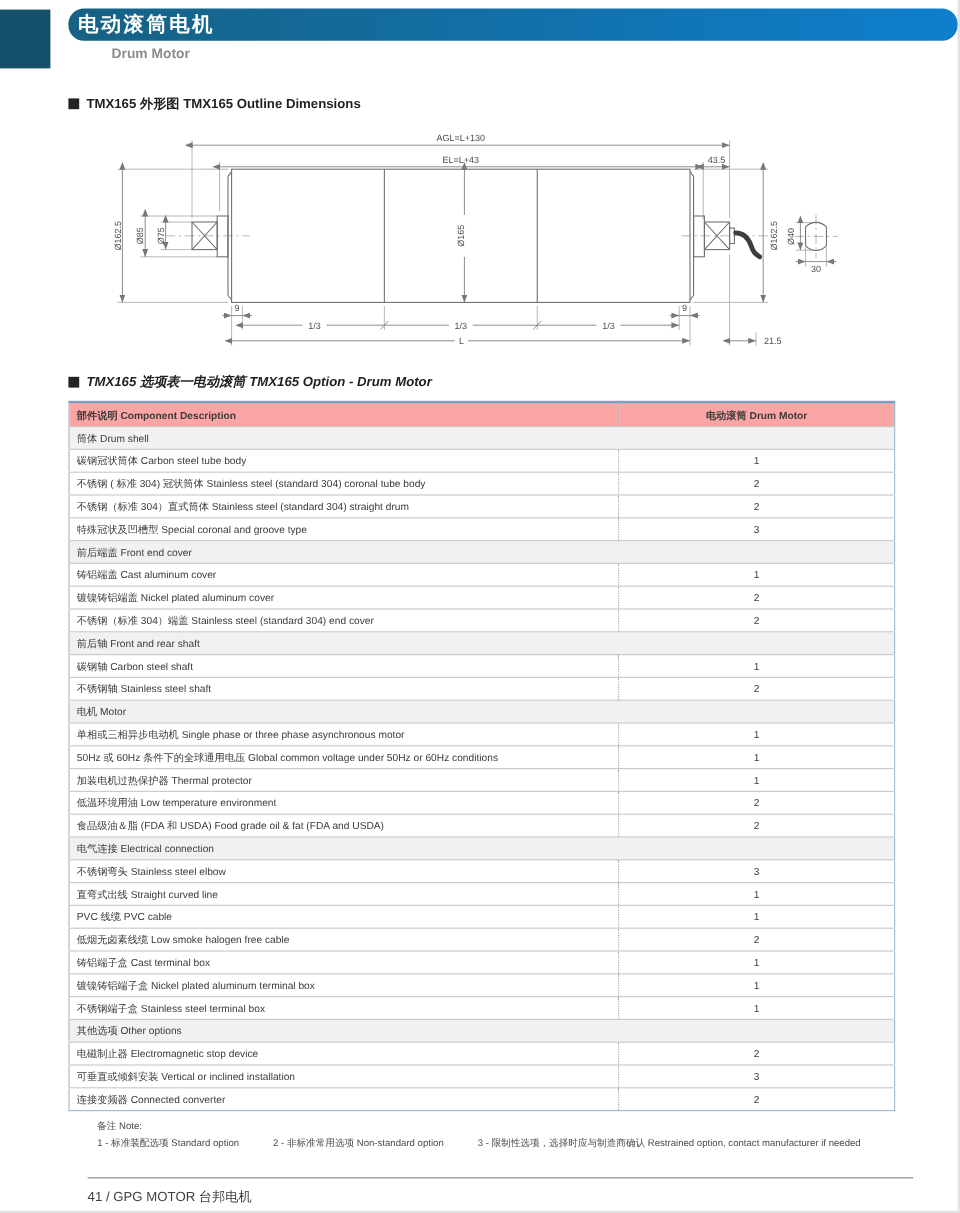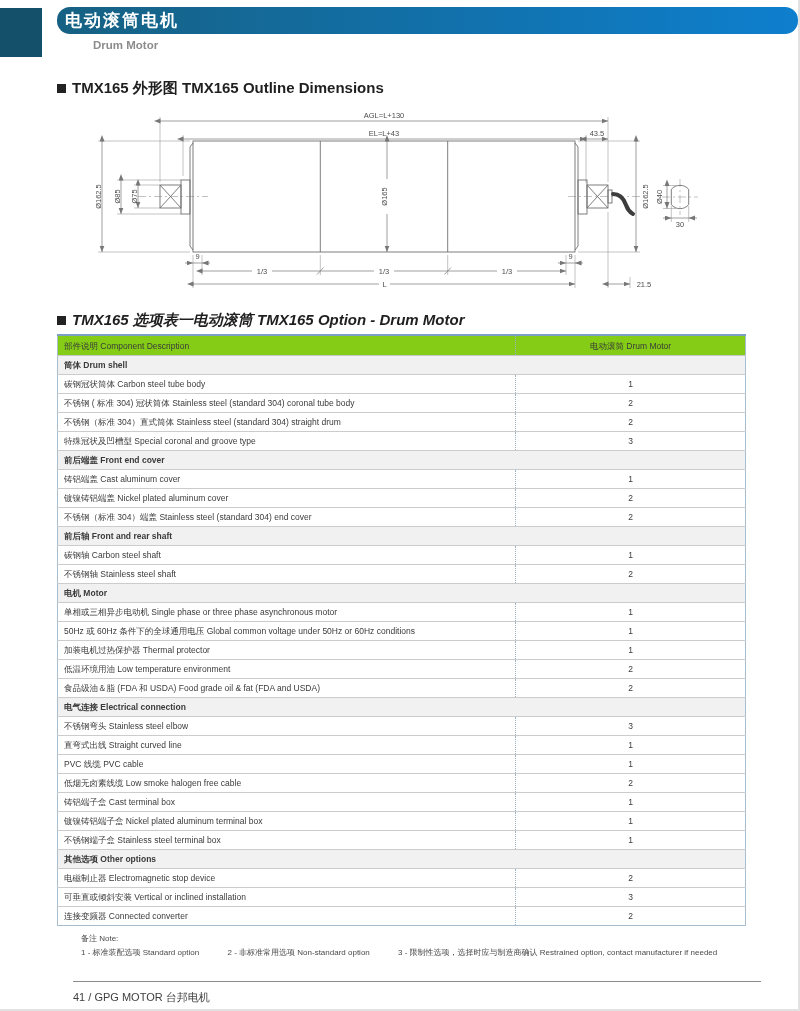--- a/index.html
+++ b/index.html
@@ -11,21 +11,21 @@
     overflow:hidden;
   }
   .header-square { position:absolute; left:0; top:8; top:8px; width:42px; height:49px; background:#15506b; }
   .banner {
     position:absolute; left:57px; top:7px; right:0; height:27px;
     background:linear-gradient(90deg,#166183 0%,#0e7fce 100%);
     display:flex; align-items:center; padding-left:8px;border-radius:13px;
   }
   .banner .title { color:#fff; font-weight:bold; font-size:17px; letter-spacing:2px; }
   .subtitle { position:absolute; left:57px; top:39px; font-size:11.5px; font-weight:bold; color:#8c8c8c;margin-left:36px; }
-  .section-title { position:absolute; left:57px; font-size:15px; font-weight:bold; color:#1f1f1f; display:flex; align-items:center; }
+  .section-title { position:absolute; left:57px; font-size:11px; font-weight:bold; color:#1f1f1f; display:flex; align-items:center; }
   .section-title .bullet { width:9px; height:9px; background:#222; display:inline-block; margin-right:6px; }
   #sec1 { top:79px; }
   #sec2 { top:311px;font-style:italic; }
   .drawing { position:absolute; left:40px; top:100px; width:730px; height:200px; }
 
   
   .dl { stroke:#6f6f6f; stroke-width:0.9; fill:none; }
   .xl { stroke:#9a9a9a; stroke-width:0.6; fill:none; }
   .cl { stroke:#9a9a9a; stroke-width:0.6; fill:none; stroke-dasharray:8 3 2 3; }
   .dim { stroke:#777; stroke-width:0.7; fill:none; }
@@ -36,27 +36,27 @@
   
   .option-table {
     position:absolute; left:57px; top:334px; width:688px;
     border-collapse:collapse; table-layout:fixed;
     border:1px solid #a7bdd0; border-top:2px solid #7aa0c4;
     font-size:8.5px; color:#3a3a3a;
   }
   .option-table col.c1 { width:458px; }
   .option-table col.c2 { width:230px; }
   .option-table th {
-    background:#84cc16; font-weight:normal; padding:4.5px 6px; line-height:10px;
+    background:#fca5a5; font-weight:bold; padding:4.5px 6px; line-height:10px;
     text-align:left; border-bottom:1px solid #c6c6c6;
   }
   .option-table th.val { text-align:center; border-left:1px dotted #9cb3c6; }
   .option-table td { padding:4px 6px; line-height:10px; border-top:1px solid #cccccc; background:#fff; }
   .option-table td.val { text-align:center; border-left:1px dotted #9cb3c6; }
-  .option-table tr.section-row td { background:#f1f1f1;font-weight:bold; }
+  .option-table tr.section-row td { background:#f1f1f1; }
 
   .notes { position:absolute; left:57px; top:932px; font-size:8px; color:#4a4a4a; line-height:14px;margin-left:24px; }
   .notes .note-items span { margin-right:26px; white-space:nowrap; }
   .footer {
     position:absolute; left:73px; top:981px; width:688px;
     border-top:1px solid #8c8c8c; padding-top:8px;
     font-size:11px; font-weight:normal; color:#3f3f3f;
   }
 </style>
 </head>

